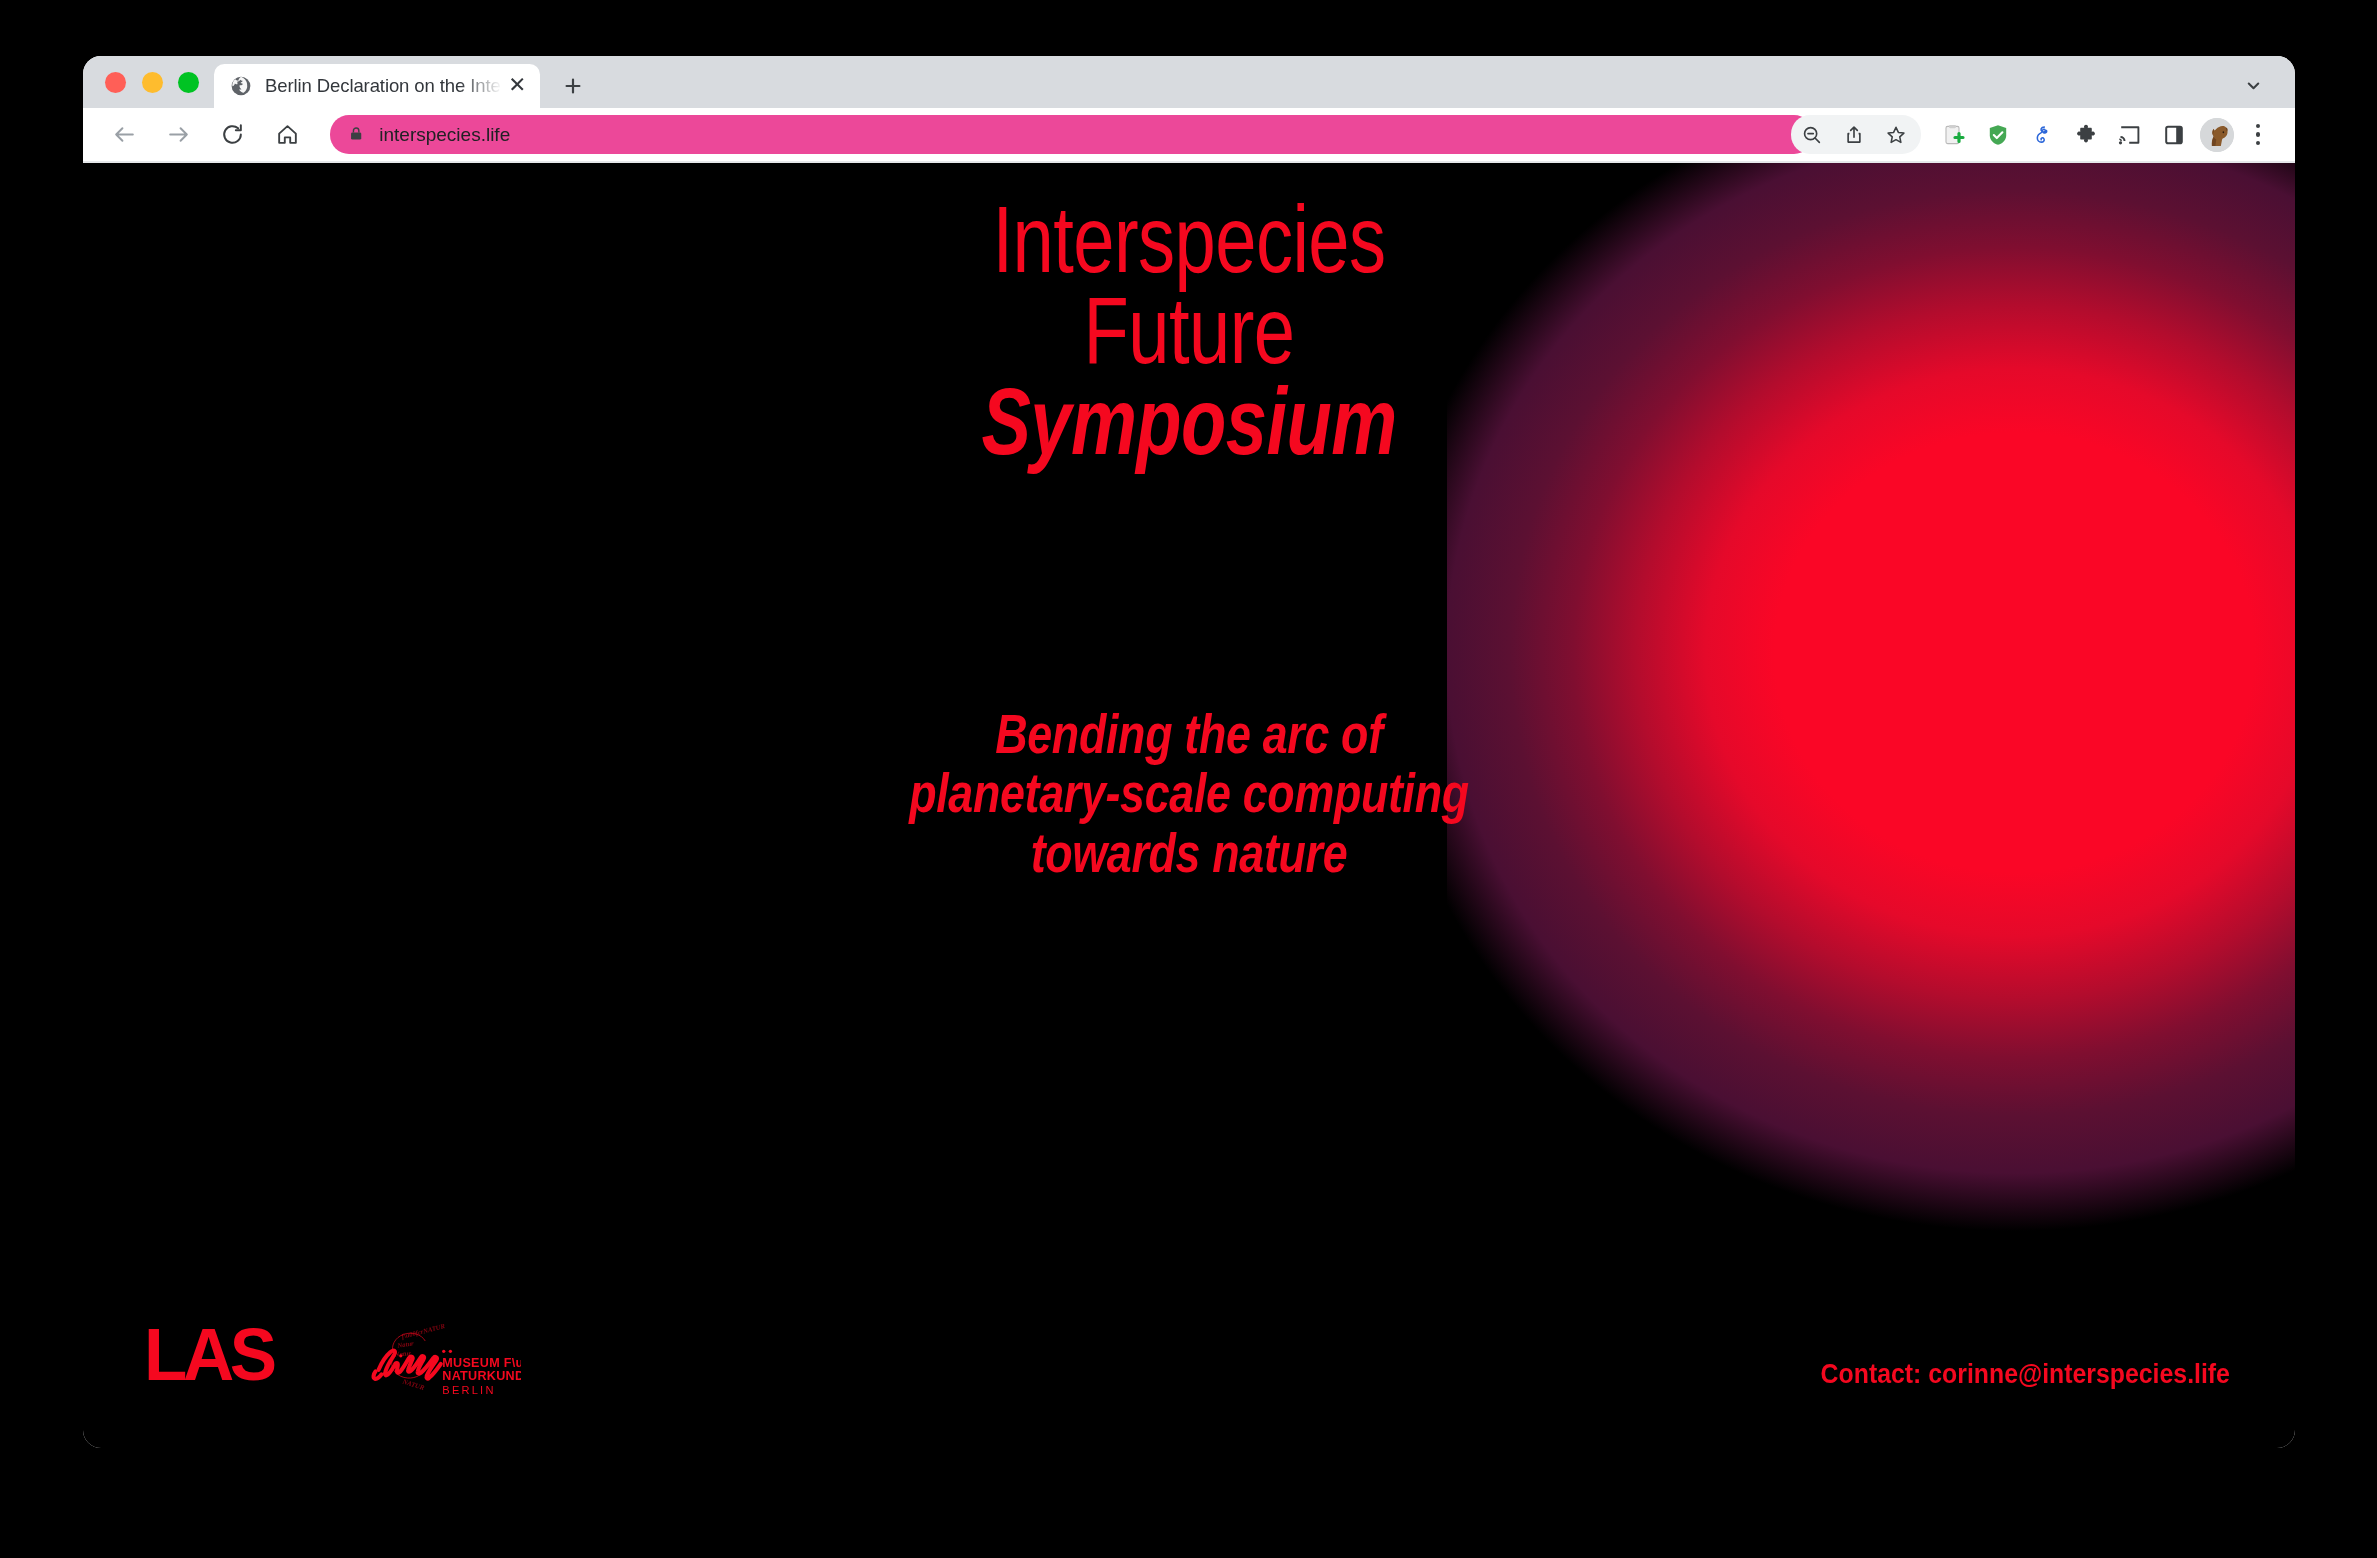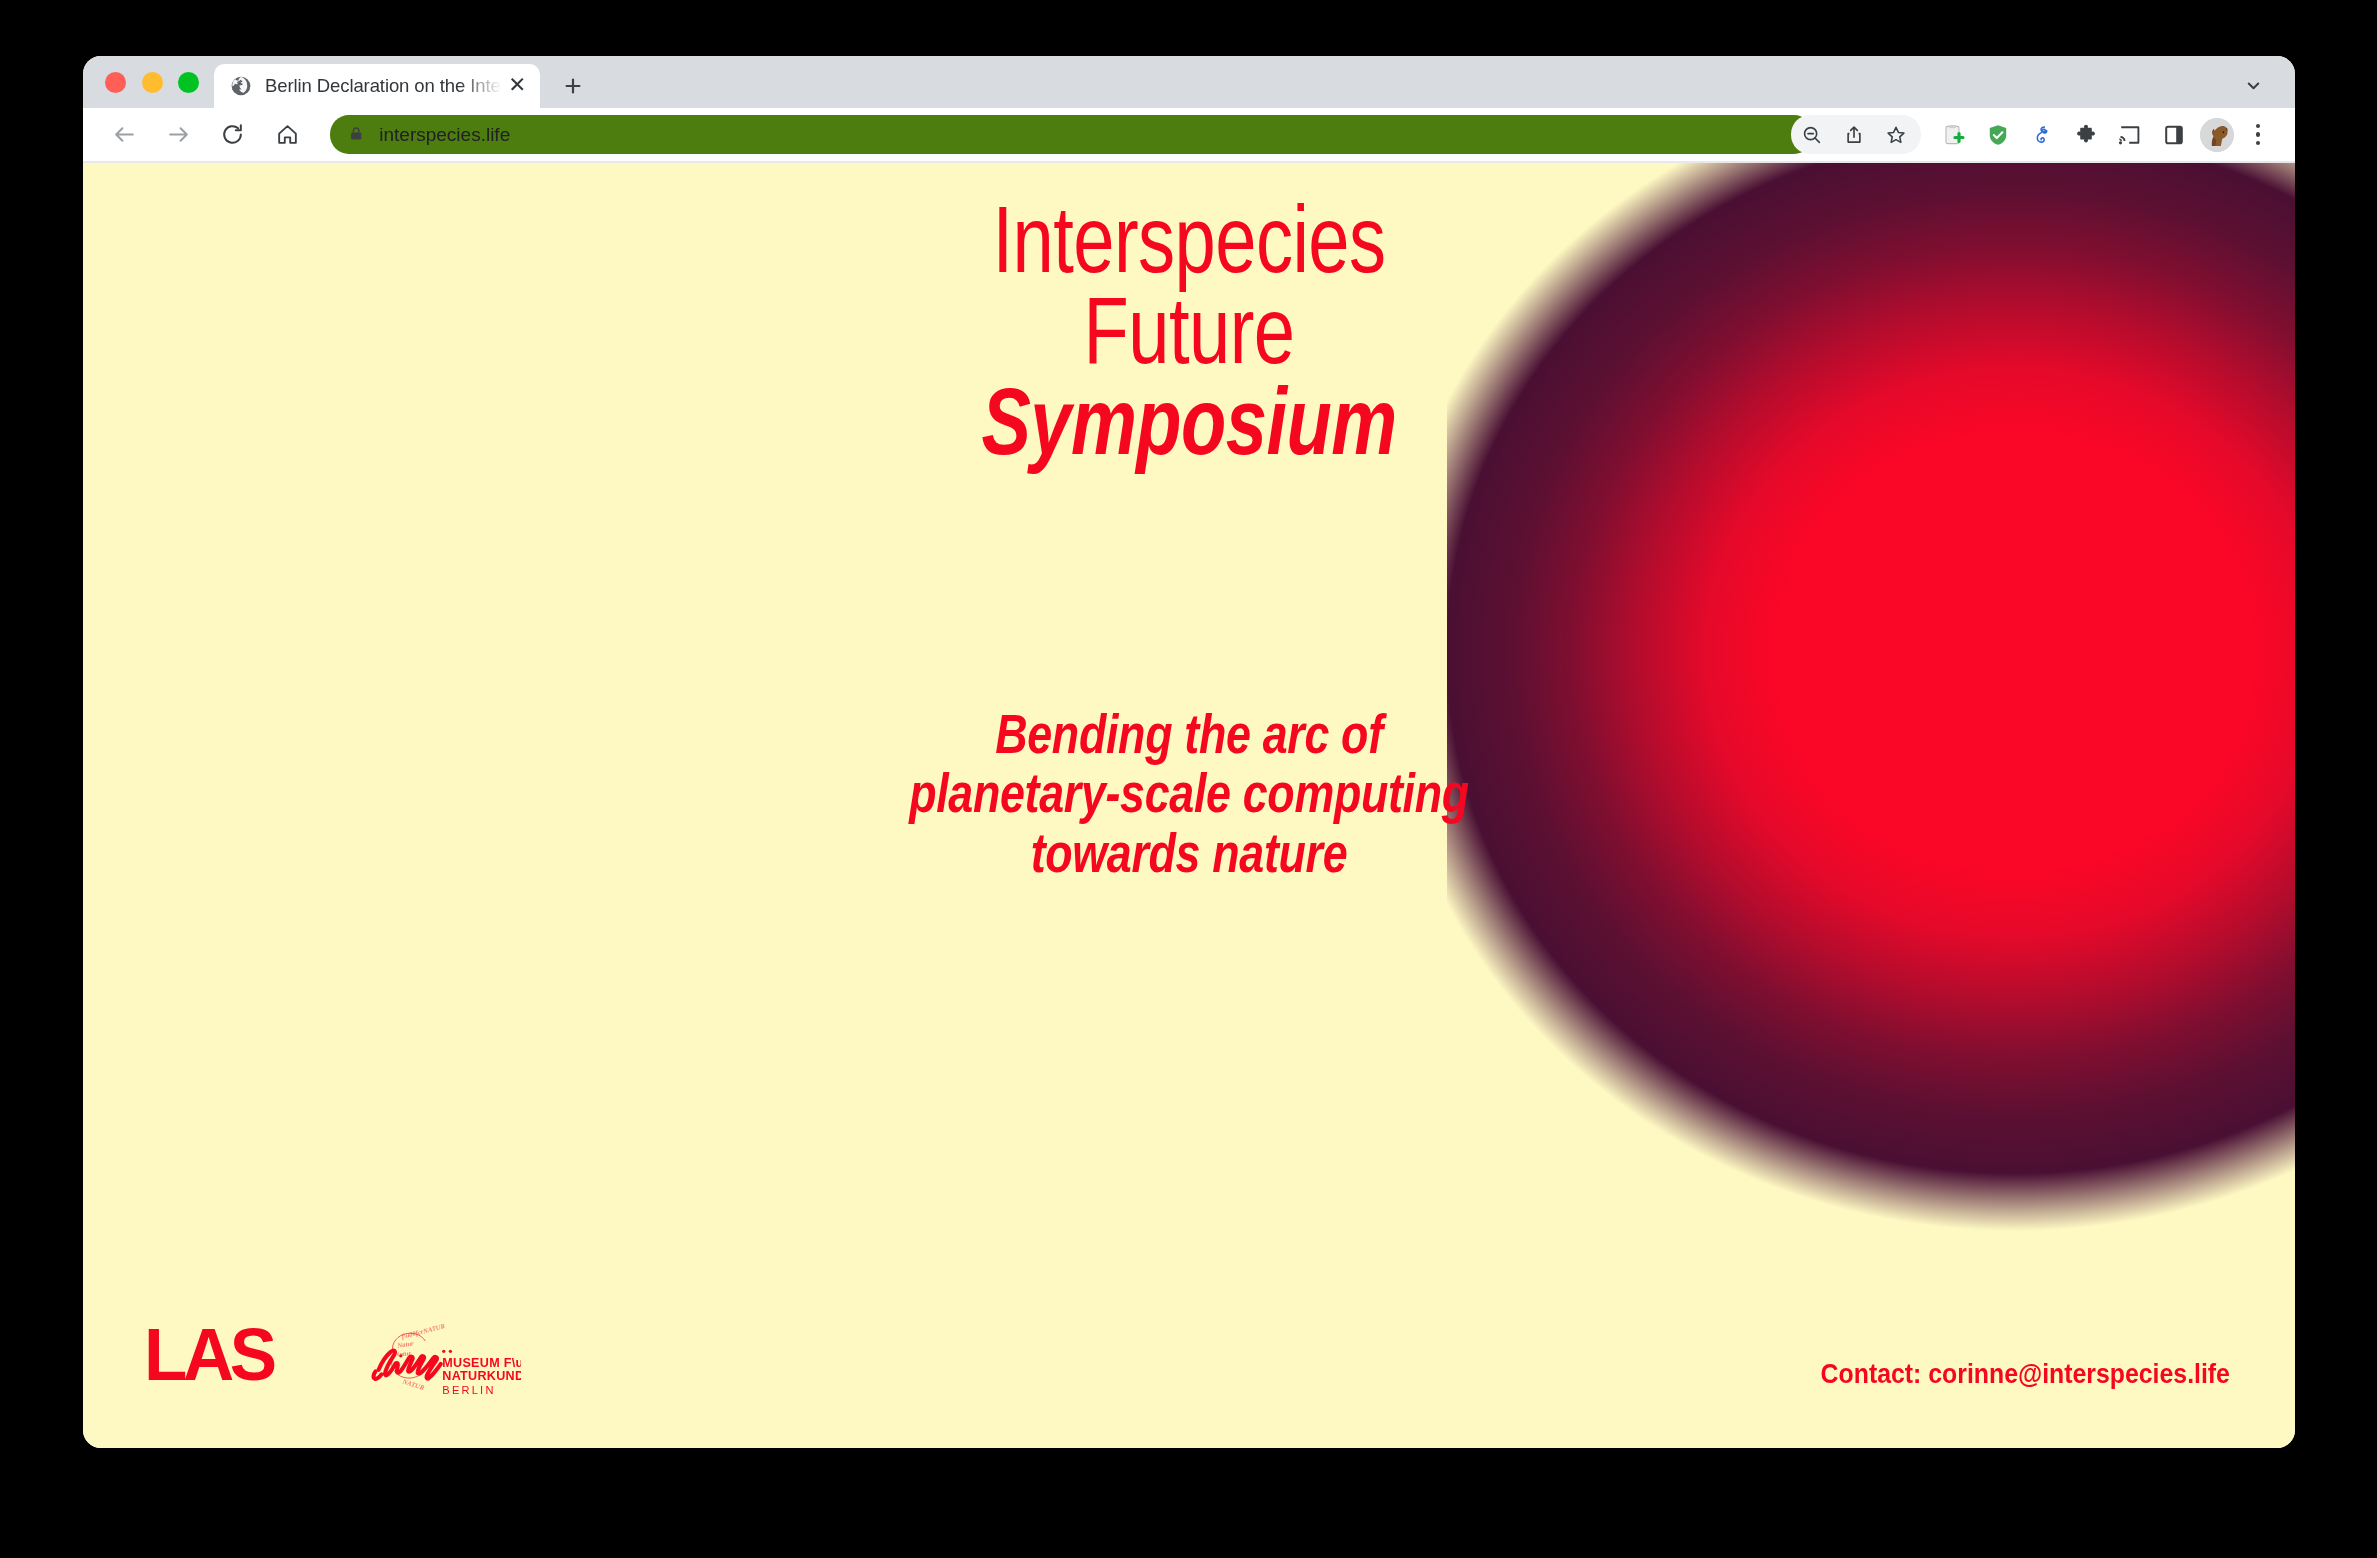--- a/index.html
+++ b/index.html
@@ -130,21 +130,21 @@
     height: 44px;
     display: flex;
     align-items: center;
     justify-content: center;
     flex: 0 0 44px;
     margin-right: 10.4px;
   }
   #omnibox {
     flex: 1 1 auto;
     height: 39px;
-    background: #4d7c0f;
+    background: #ec4899;
     border-radius: 19px;
     display: flex;
     align-items: center;
     padding: 0 18px;
     margin: 0 7.4px 0 10.4px;
     box-sizing: border-box;
     min-width: 0;
   }
   #lock-icon { flex: 0 0 16.3px; margin-right: 15px; display:block; }
   #omnibox-url {
@@ -208,21 +208,21 @@
   }
   #menu-btn span {
     width: 4.4px; height: 4.4px; border-radius: 50%;
     background: #3c4043; display:block;
   }
 
   
   #page {
     position: relative;
     height: calc(1392px - 52px - 55px);
-    background: #fef9c3;
+    background: #000000;
     overflow: hidden;
   }
   #red-glow {
     position: absolute;
     left: 1364px;
     top: -89px;
     width: 1261px;
     height: 1157px;
     pointer-events: none;
     background: radial-gradient(

